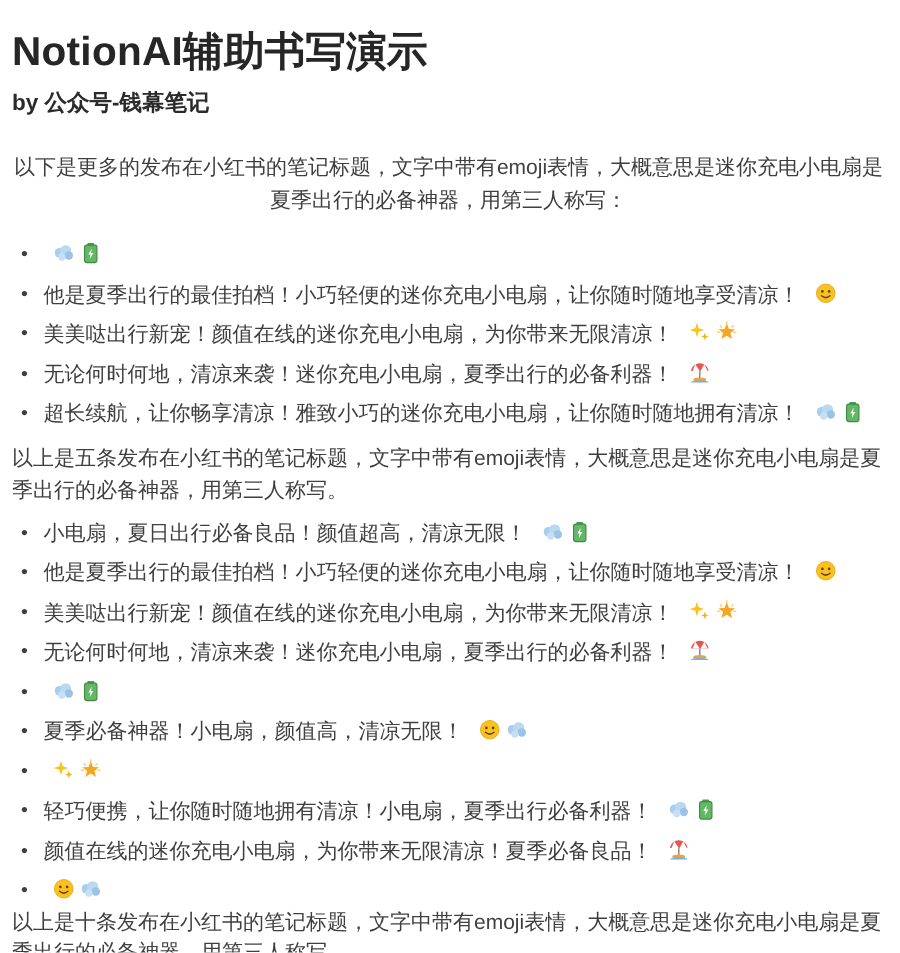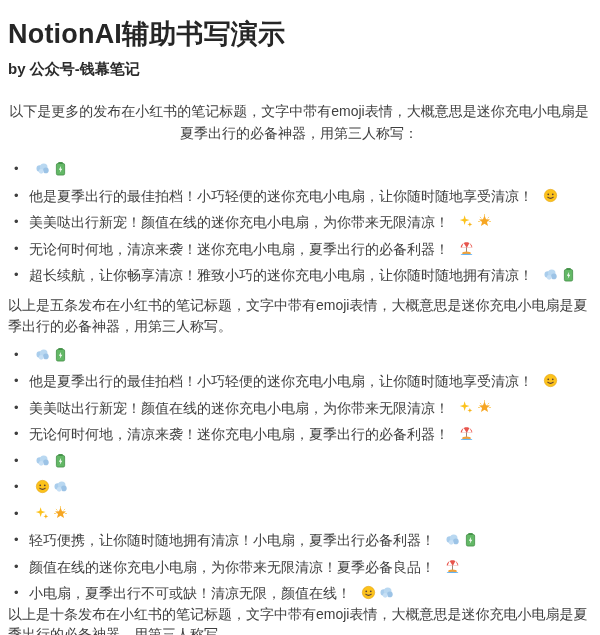--- a/index.html
+++ b/index.html
@@ -184,20 +184,21 @@
           </span>
         </span>
   </li>
     </ul>
 
   <p class="para summary-1">以上是五条发布在小红书的笔记标题，文字中带有emoji表情，大概意思是迷你充电小电扇是夏季出行的必备神器，用第三人称写。</p>
 
   <ul class="note-list note-list-2">
       <li>
     <span class="bullet">•</span>
+    <span>小电扇，夏日出行必备良品！颜值超高，清凉无限！</span>
     <span class="emoji-group">
           <span class="emoji">
             <svg viewBox="0 0 16 16">
               <circle cx="5" cy="8" r="3.4" fill="#a9cdec"></circle>
               <circle cx="9.3" cy="6.6" r="4" fill="#b9d8f1"></circle>
               <circle cx="11.6" cy="10" r="3" fill="#9cc3e6"></circle>
               <circle cx="6.6" cy="11" r="2.6" fill="#c6dff5"></circle>
             </svg>
           </span>
           <span class="emoji">
@@ -278,20 +279,21 @@
             <svg viewBox="0 0 16 16">
               <rect x="5.5" y="1" width="5" height="2.2" rx="0.8" fill="#4e9a51"></rect>
               <rect x="3.6" y="2.6" width="8.8" height="12.4" rx="1.6" fill="#63b866" stroke="#3e8a41" stroke-width="0.8"></rect>
               <path d="M8.7 5 L6.3 9.2 H7.9 L7.2 12.6 L9.9 8.2 H8.2 Z" fill="#ffffff"></path>
             </svg>
           </span>
         </span>
   </li>
       <li>
     <span class="bullet">•</span>
+    <span>夏季必备神器！小电扇，颜值高，清凉无限！</span>
     <span class="emoji-group">
           <span class="emoji">
             <svg viewBox="0 0 16 16">
               <circle cx="8" cy="8" r="6.6" fill="#fcc21b" stroke="#e2a214" stroke-width="0.6"></circle>
               <circle cx="5.6" cy="6.7" r="0.95" fill="#5d4037"></circle>
               <circle cx="10.4" cy="6.7" r="0.95" fill="#5d4037"></circle>
               <path d="M5 9.8 Q8 12.4 11 9.8" stroke="#5d4037" stroke-width="1.1" fill="none" stroke-linecap="round"></path>
             </svg>
           </span>
           <span class="emoji">
@@ -359,21 +361,20 @@
               <path d="M11.2 1.9 L13.6 6.8 L8.6 6.8 Z" fill="#ffffff"></path>
               <rect x="7.6" y="6.8" width="0.9" height="5.6" fill="#8d6e63"></rect>
               <ellipse cx="8" cy="13" rx="4.6" ry="1.7" fill="#f0a13a"></ellipse>
               <path d="M2 14.2 Q8 12.8 14 14.2 L14 15 L2 15 Z" fill="#64b5f6"></path>
             </svg>
           </span>
         </span>
   </li>
       <li>
     <span class="bullet">•</span>
-    <span>小电扇，夏季出行不可或缺！清凉无限，颜值在线！</span>
     <span class="emoji-group">
           <span class="emoji">
             <svg viewBox="0 0 16 16">
               <circle cx="8" cy="8" r="6.6" fill="#fcc21b" stroke="#e2a214" stroke-width="0.6"></circle>
               <circle cx="5.6" cy="6.7" r="0.95" fill="#5d4037"></circle>
               <circle cx="10.4" cy="6.7" r="0.95" fill="#5d4037"></circle>
               <path d="M5 9.8 Q8 12.4 11 9.8" stroke="#5d4037" stroke-width="1.1" fill="none" stroke-linecap="round"></path>
             </svg>
           </span>
           <span class="emoji">

